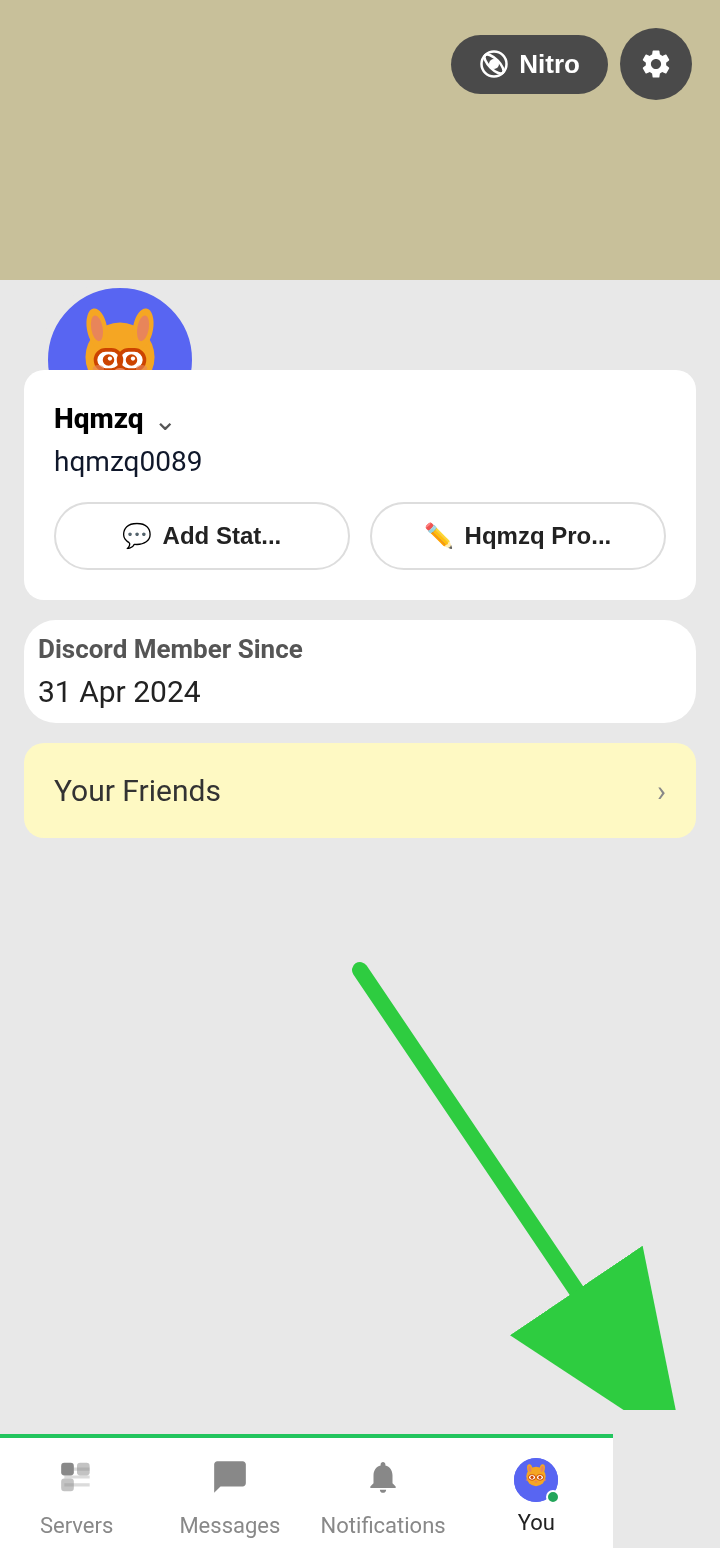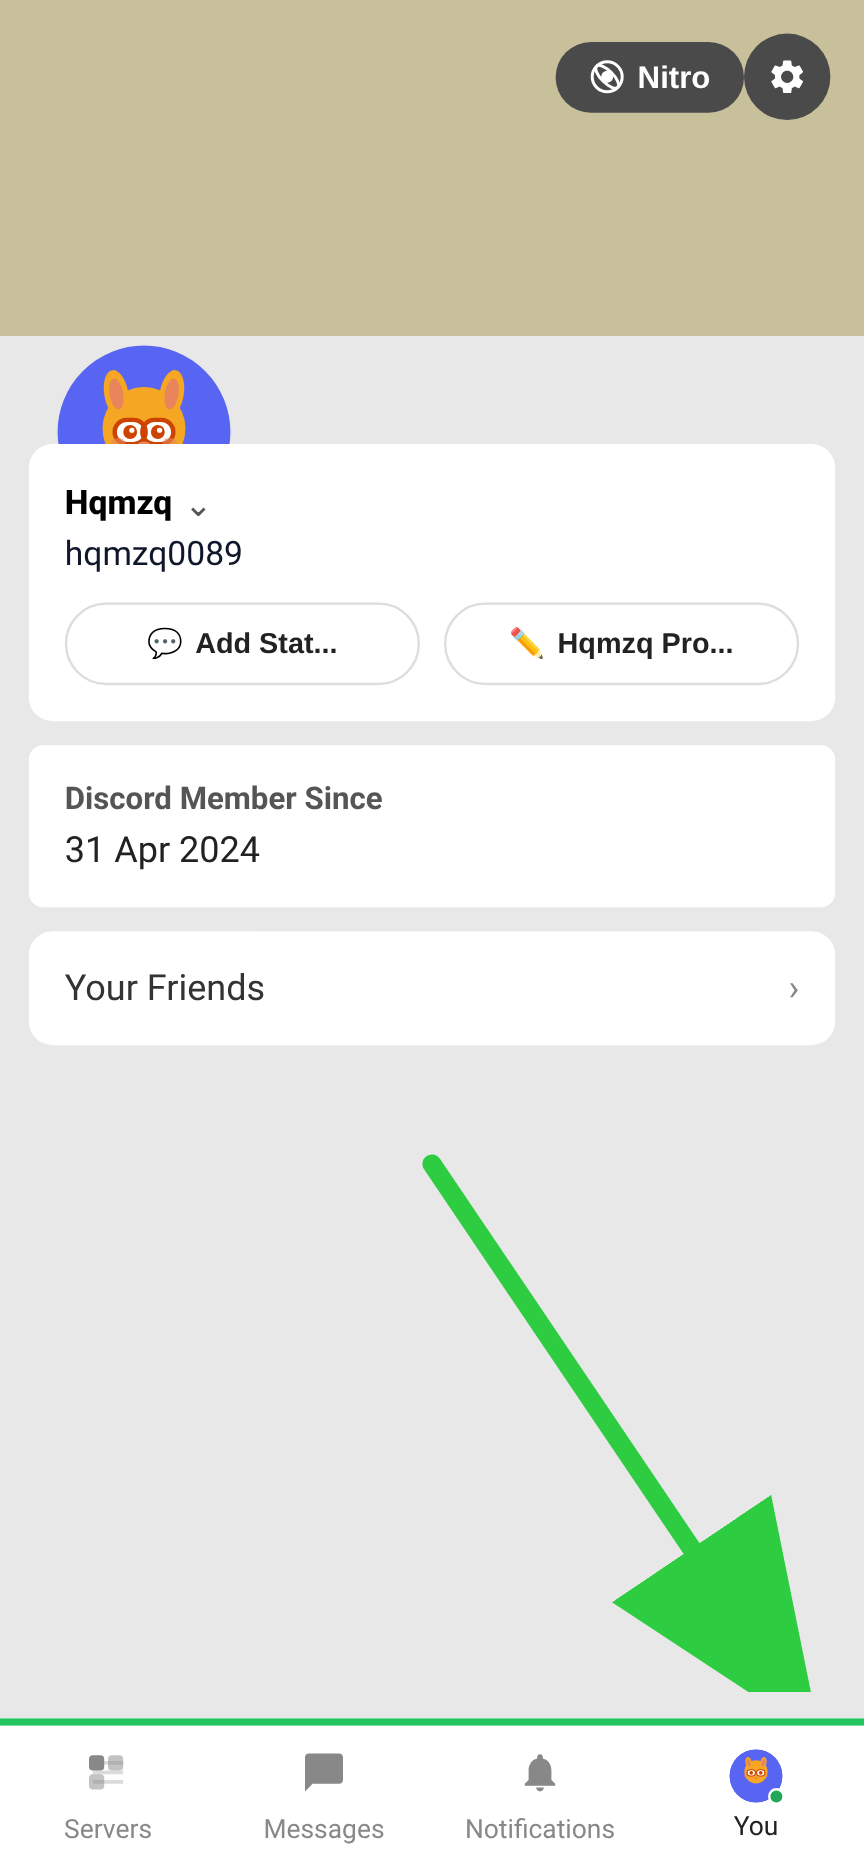--- a/index.html
+++ b/index.html
@@ -20,21 +20,21 @@
       height: 280px;
       background: #c8c09a;
       position: relative;
     }
 
     .top-buttons {
       position: absolute;
       top: 28px;
       right: 28px;
       display: flex;
-      gap: 0;
+      gap: 12px;
       align-items: center;
     }
 
     .nitro-btn {
       background: #4a4a4a;
       color: #fff;
       border: none;
       border-radius: 30px;
       padding: 14px 28px;
       font-size: 26px;
@@ -154,40 +154,40 @@
       cursor: pointer;
       display: flex;
       align-items: center;
       justify-content: center;
       gap: 10px;
     }
 
     
     .member-card {
       background: #fff;
-      border-radius: 12px;
+      border-radius: 32px;
       margin: 20px 24px;
-      padding: 30px;
+      padding: 14px;
     }
 
     .member-title {
       font-size: 26px;
       font-weight: 700;
       color: #555;
       margin-bottom: 10px;
     }
 
     .member-date {
       font-size: 30px;
       color: #222;
     }
 
     
     .friends-card {
-      background: #ffffff;
+      background: #fef9c3;
       border-radius: 20px;
       margin: 20px 24px;
       padding: 30px;
       display: flex;
       align-items: center;
       justify-content: space-between;
       cursor: pointer;
     }
 
     .friends-label {
@@ -198,23 +198,23 @@
     .chevron-right {
       font-size: 30px;
       color: #888;
     }
 
     
     .bottom-nav {
       position: fixed;
       bottom: 0;
       left: 0;
-      width: 720px;
+      width: 613px;
       background: #fff;
-      border-top: 6px solid #22c55e;
+      border-top: 4px solid #22c55e;
       display: flex;
       align-items: flex-start;
       justify-content: space-around;
       padding: 20px 0 10px 0;
       z-index: 100;
     }
 
     .nav-item {
       display: flex;
       flex-direction: column;

